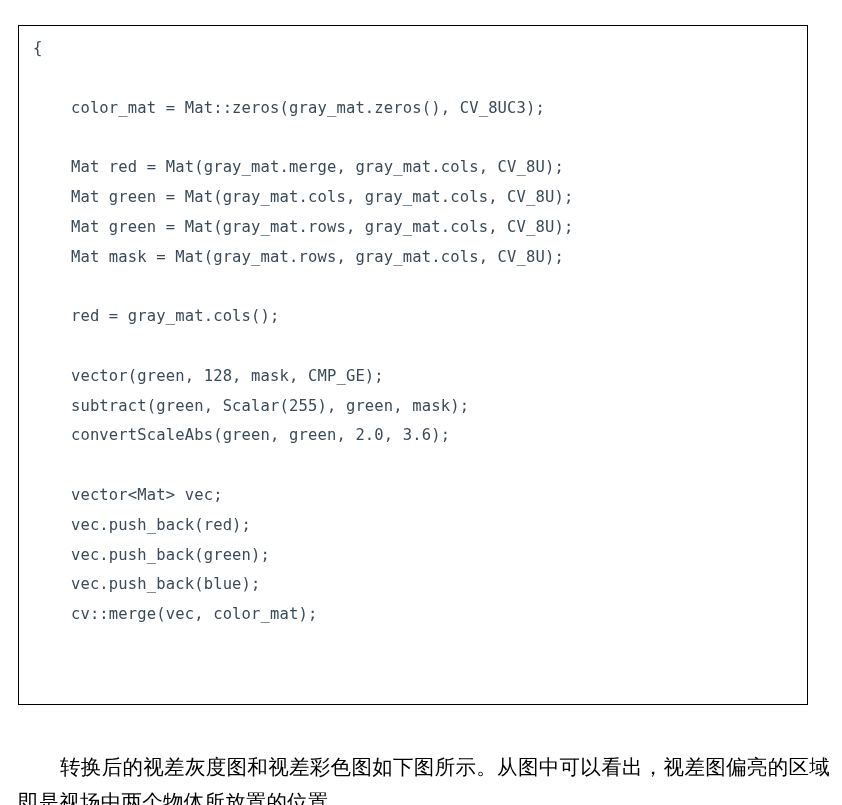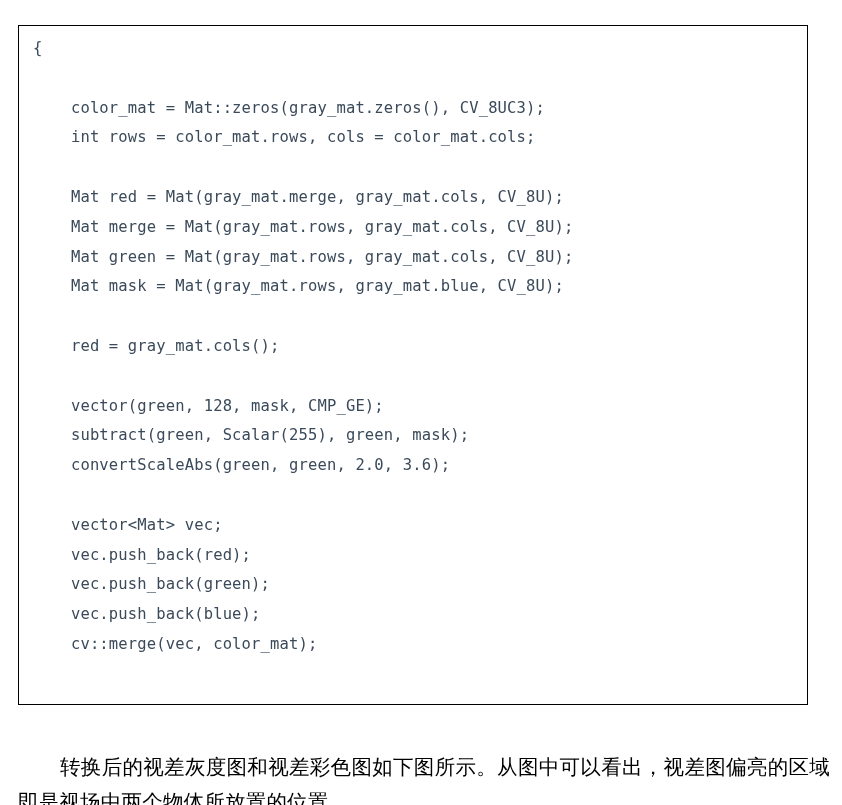--- a/index.html
+++ b/index.html
@@ -70,26 +70,25 @@
   }
 </style>
 </head>
 <body>
 
 <div class="code-block">
   <div class="code-listing">
       <div class="code-line">{</div>
       <div class="code-line blank">&nbsp;</div>
       <div class="code-line">    color_mat = Mat::zeros(gray_mat.zeros(), CV_8UC3);</div>
-      <div class="code-line">    int rows = color_mat.rows, cols = color_mat.cols;</div>
       <div class="code-line blank">&nbsp;</div>
       <div class="code-line">    Mat red = Mat(gray_mat.merge, gray_mat.cols, CV_8U);</div>
-      <div class="code-line">    Mat merge = Mat(gray_mat.rows, gray_mat.cols, CV_8U);</div>
+      <div class="code-line">    Mat green = Mat(gray_mat.cols, gray_mat.cols, CV_8U);</div>
       <div class="code-line">    Mat green = Mat(gray_mat.rows, gray_mat.cols, CV_8U);</div>
-      <div class="code-line">    Mat mask = Mat(gray_mat.rows, gray_mat.blue, CV_8U);</div>
+      <div class="code-line">    Mat mask = Mat(gray_mat.rows, gray_mat.cols, CV_8U);</div>
       <div class="code-line blank">&nbsp;</div>
       <div class="code-line">    red = gray_mat.cols();</div>
       <div class="code-line blank">&nbsp;</div>
       <div class="code-line">    vector(green, 128, mask, CMP_GE);</div>
       <div class="code-line">    subtract(green, Scalar(255), green, mask);</div>
       <div class="code-line">    convertScaleAbs(green, green, 2.0, 3.6);</div>
       <div class="code-line blank">&nbsp;</div>
       <div class="code-line">    vector&lt;Mat&gt; vec;</div>
       <div class="code-line">    vec.push_back(red);</div>
       <div class="code-line">    vec.push_back(green);</div>

